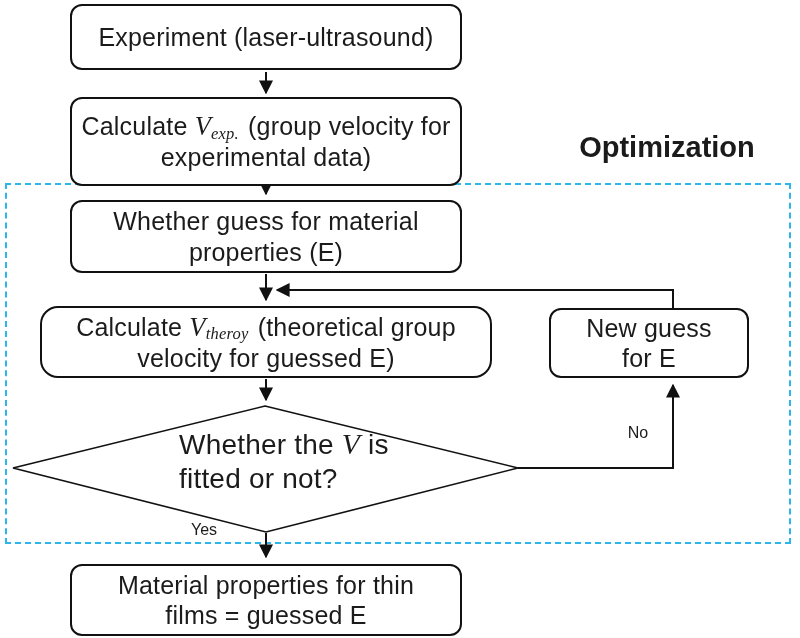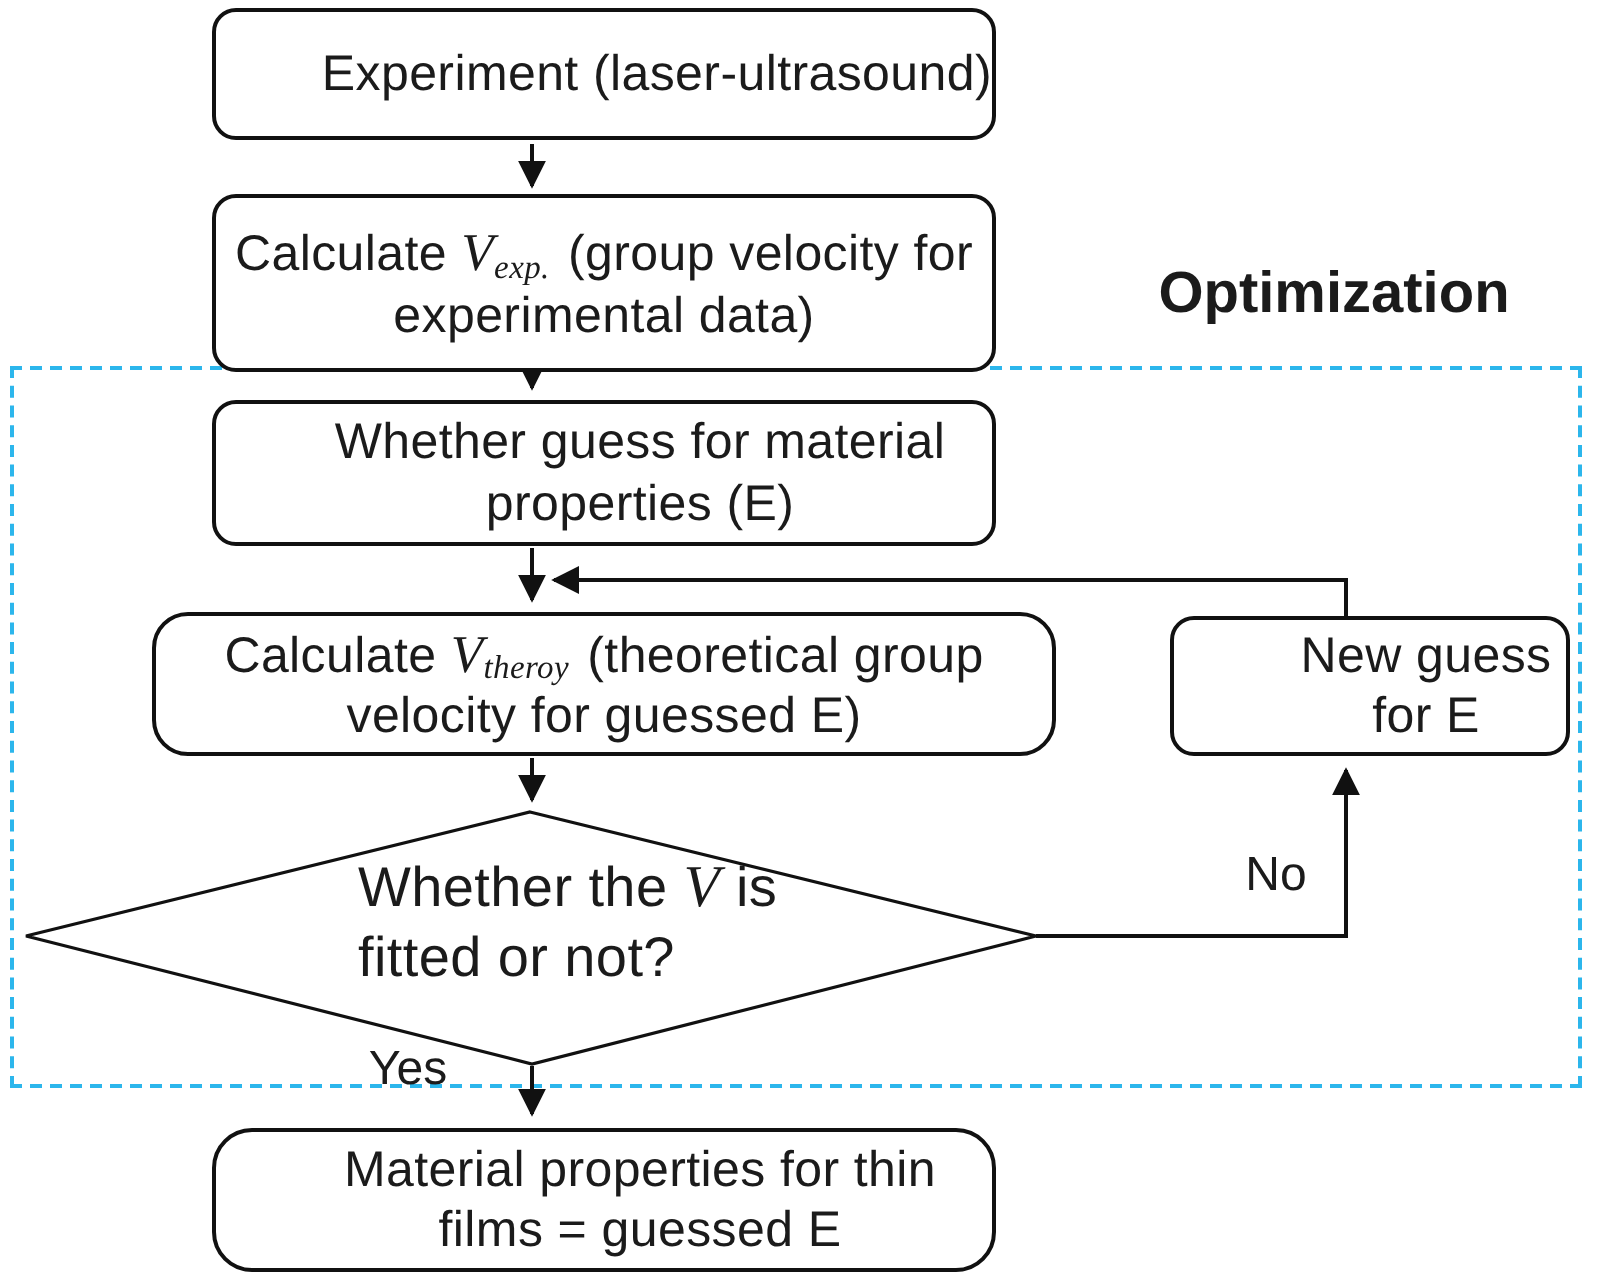--- a/index.html
+++ b/index.html
@@ -18,46 +18,45 @@
     overflow:hidden;
   }
   .layer{position:absolute;left:0;top:0;width:800px;height:638px;}
   svg.layer{pointer-events:none;}
   .node{
     position:absolute;
     box-sizing:border-box;
     border:2px solid var(--stroke);
     border-radius:12px;
     background:var(--bg);
-    display:flex;align-items:center;justify-content:flex-end;
+    display:flex;align-items:center;justify-content:center;
     text-align:center;
     font-size:25px;line-height:1.22;
     letter-spacing:0.2px;
-    margin-left:36px;
   }
   .node .txt{display:inline-block;}
   .dashed-region{
     position:absolute;
     box-sizing:border-box;
     border:2px dashed var(--dashed-border);
     background:transparent;
   }
   #box-experiment { left:70px; top:4px;   width:392px; height:66px; }
   #box-calc-exp   { left:70px; top:97px;  width:392px; height:89px; }
   #box-initial    { left:70px; top:200px; width:392px; height:73px; }
   #box-calc-theory{ left:40px; top:306px; width:452px; height:72px;border-radius:18px; }
   #box-new-guess  { left:549px;top:308px; width:200px; height:70px; }
-  #box-result     { left:70px; top:564px; width:392px; height:72px;border-radius:20px; }
+  #box-result     { left:70px; top:564px; width:392px; height:72px; }
   #dashed-optimization{ left:5px; top:183px; width:786px; height:361px; }
   .diamond-text{
     position:absolute; left:135px; top:426px; width:260px;
     text-align:left; font-size:28px; line-height:1.22; letter-spacing:0.2px;margin-left:44px;
   }
   .flow-label{
-    position:absolute; text-align:center; font-size:24px;
+    position:absolute; text-align:center; font-size:16px;
   }
   #label-optimization{ left:557px; top:131px; width:220px; font-weight:bold; font-size:29px; }
   #label-yes{ left:164px; top:521px; width:80px; }
   #label-no { left:600px; top:424px; width:76px; }
   .mvar{
     font-family:"Liberation Serif", serif;
     font-style:italic;
     font-size:1.06em;
   }
   .msub{

